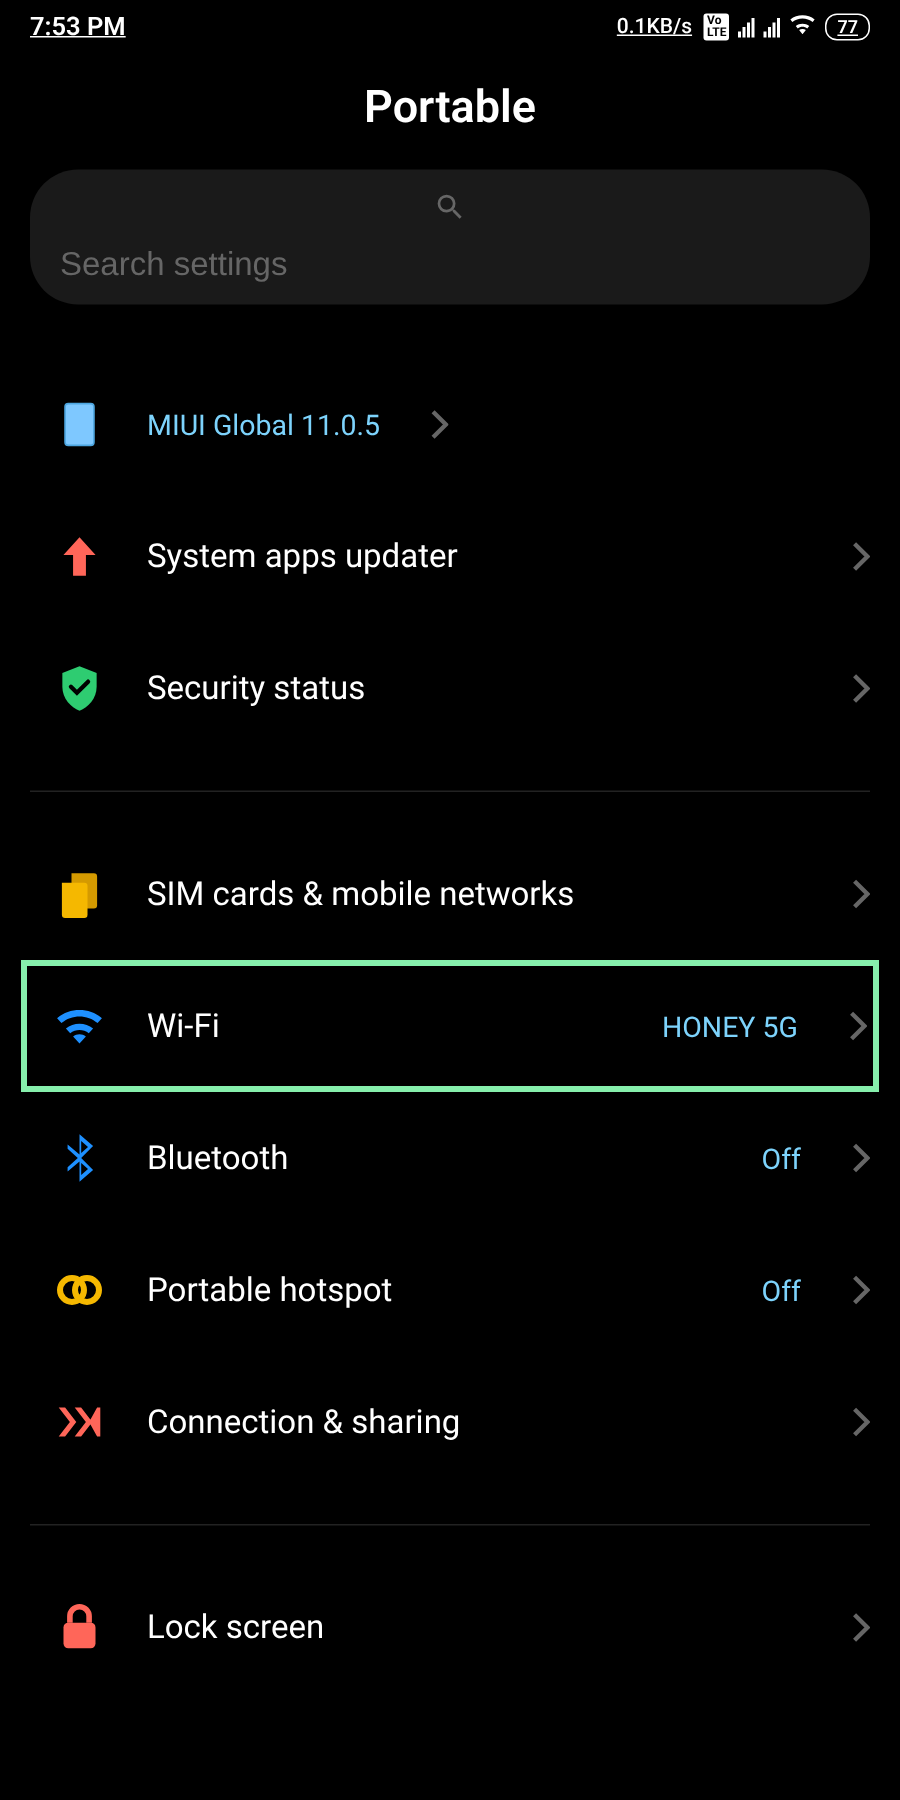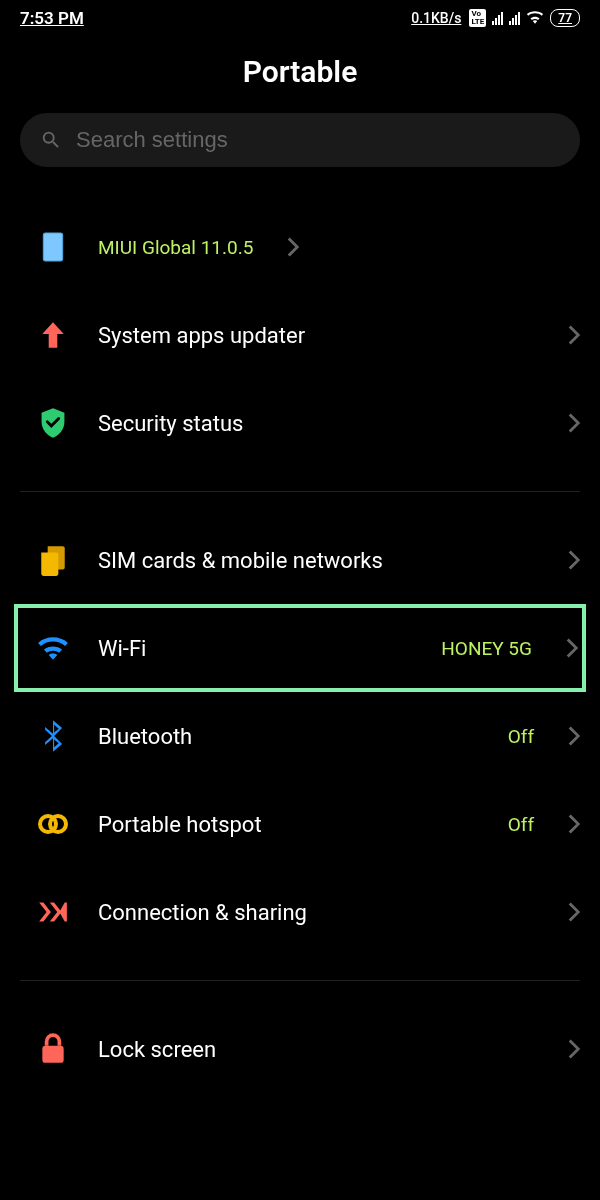--- a/index.html
+++ b/index.html
@@ -36,20 +36,21 @@
     }
     .header h1 { font-size: 30px; font-weight: 600; }
     .search-bar {
       margin: 0 20px;
       background: #1a1a1a;
       border-radius: 32px;
       display: flex;
       align-items: center;
       padding: 14px 20px;
       gap: 14px;
+      flex-direction: column;
     }
     .search-bar svg { flex-shrink: 0; }
     .search-bar input {
       background: transparent;
       border: none;
       color: #666;
       font-size: 22px;
       outline: none;
       width: 100%;
     }
@@ -70,21 +71,21 @@
       flex-shrink: 0;
     }
     .row .label {
       flex: 1;
       font-size: 22px;
       font-weight: 400;
       color: #fff;
     }
     .row .value {
       font-size: 19px;
-      color: #bef264;
+      color: #7dd3fc;
       margin-right: 6px;
     }
     .row .chevron {
       flex-shrink: 0;
       color: #666;
     }
     .divider {
       height: 1px;
       background: #222;
       margin: 24px 20px;

